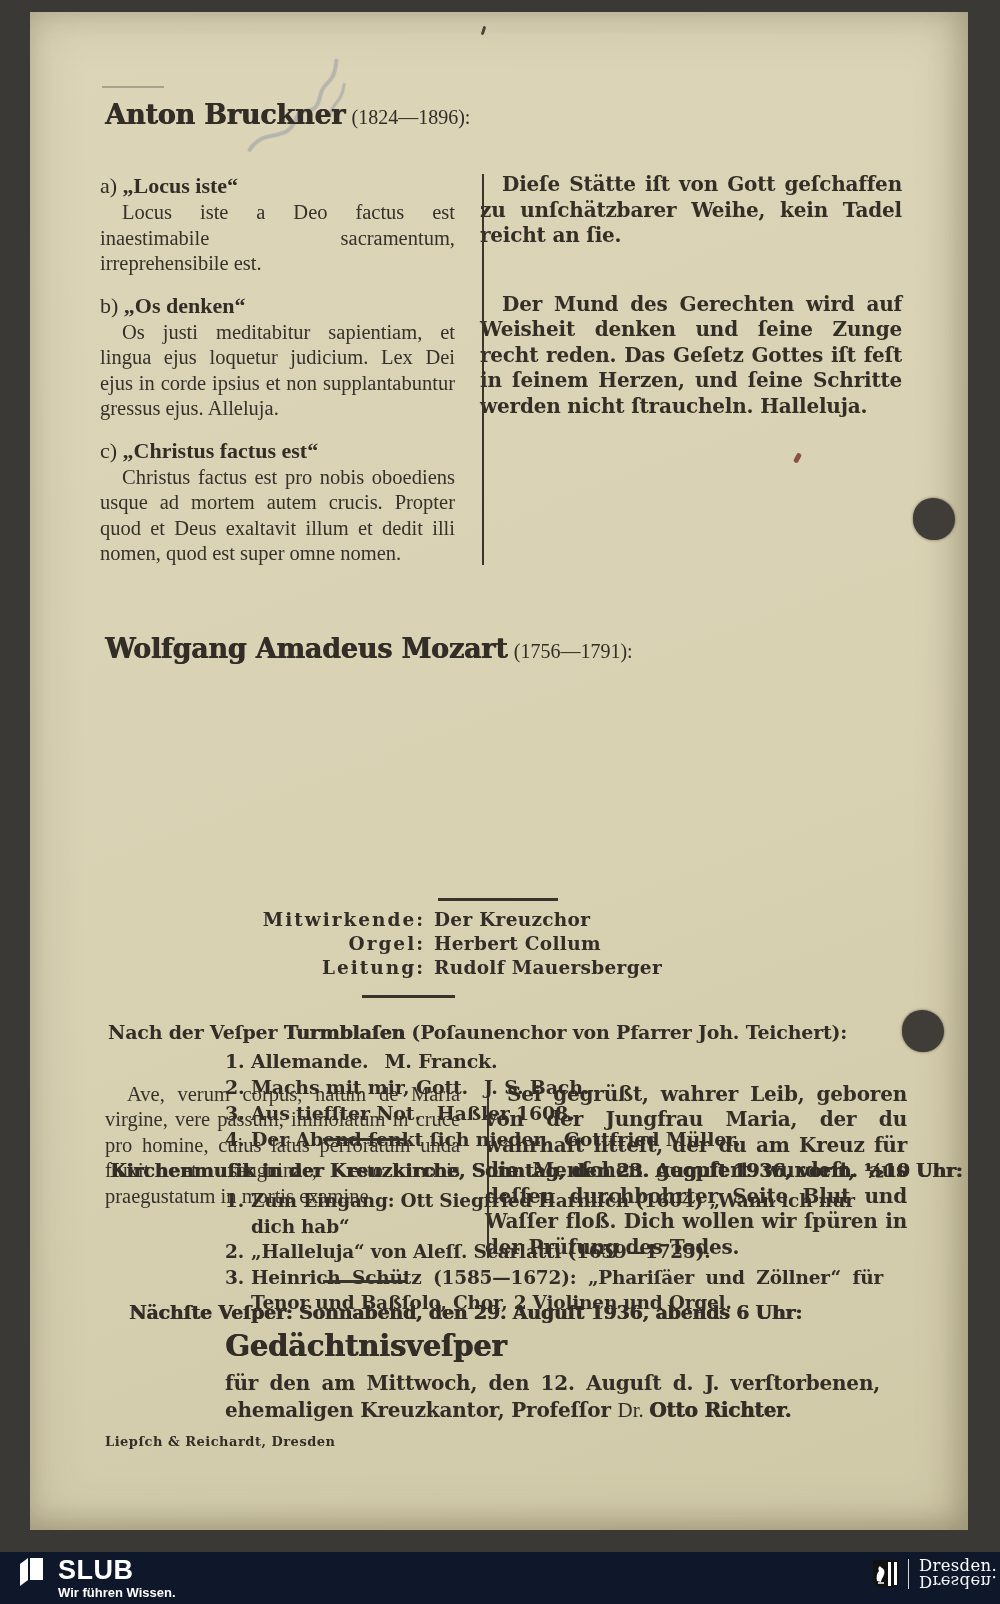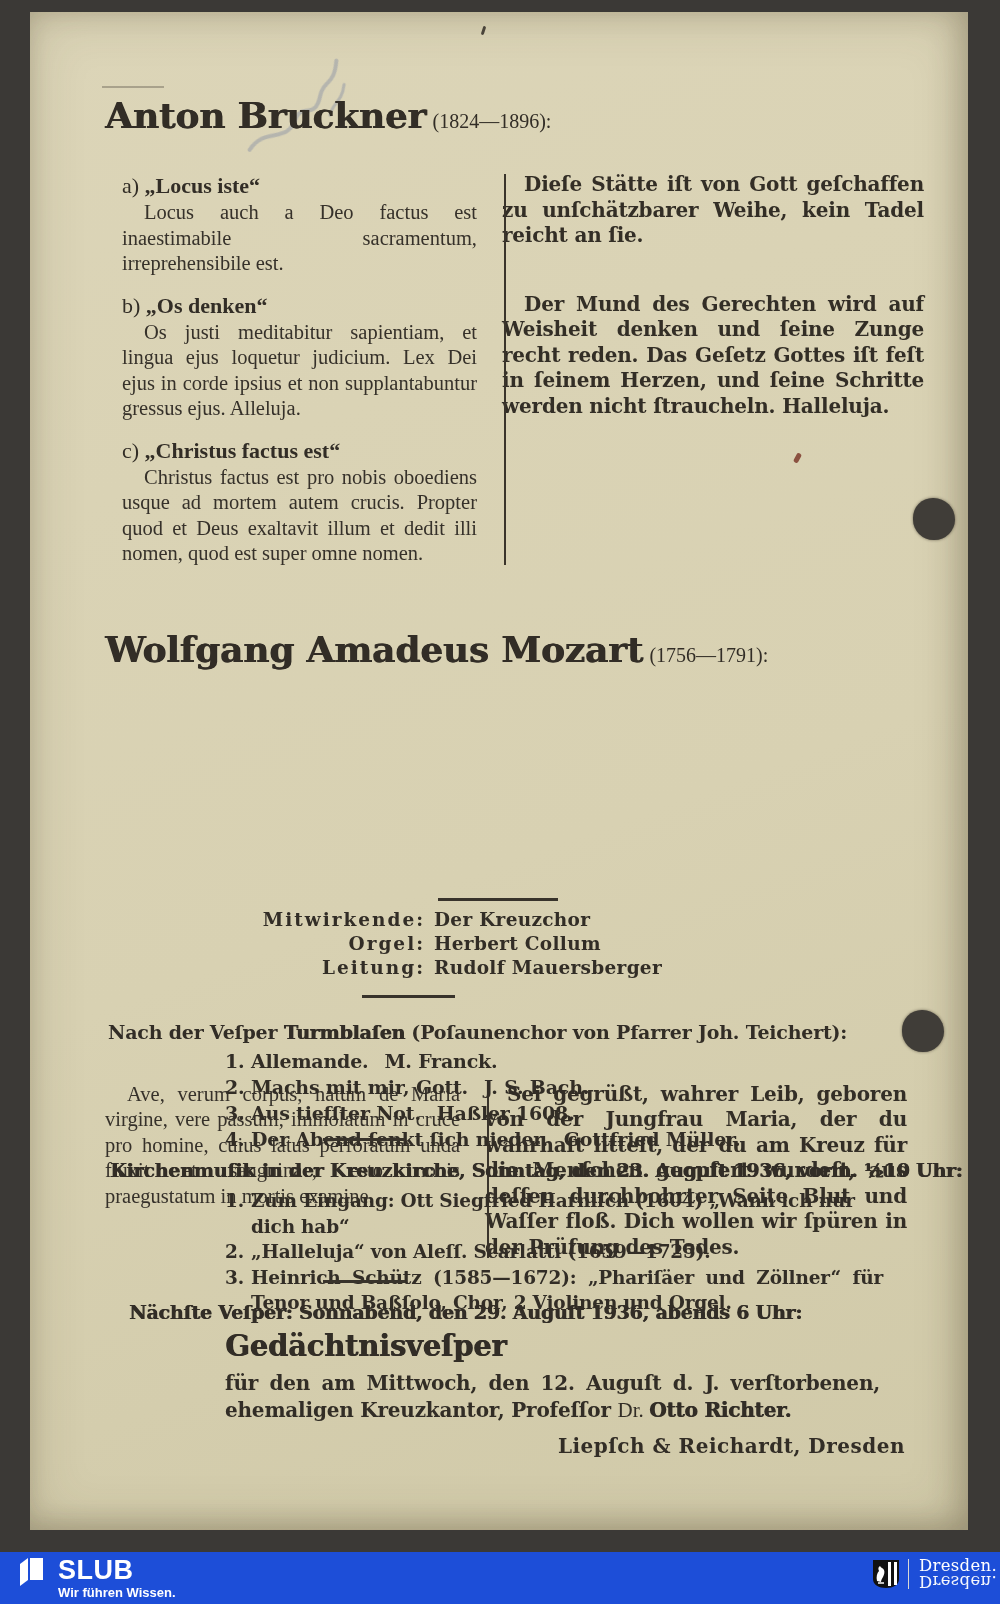--- a/index.html
+++ b/index.html
@@ -19,21 +19,21 @@
     color:#322d26;
   }
   .fraktur{font-family:"DejaVu Serif",serif;font-weight:700;letter-spacing:-0.2px;}
   .antiqua{font-family:"Liberation Serif",serif;font-weight:400;letter-spacing:0;}
   .xbold{text-shadow:0.7px 0 0 currentColor;}
   .abs{position:absolute;}
   .just{text-align:justify;}
   .indent{text-indent:22px;}
   
   .composer-line{font-size:20px;white-space:nowrap;}
-  .composer-name{font-size:36px;line-height:30px;}
+  .composer-name{font-size:27px;line-height:30px;}
   .composer-dates{font-size:20px;font-family:"Liberation Serif",serif;font-weight:400;}
   .subtitle{font-size:23px;}
   
   .cols{width:802px;position:relative;}
   .vdiv{position:absolute;left:382px;top:2px;bottom:2px;width:0;border-left:2.5px solid #3a342b;}
   .mrow{display:flex;align-items:flex-start;margin-bottom:15px;}
   .mleft{width:355px;}
   .mright{margin-left:25px;flex:1;}
   .m-heading{font-size:22px;line-height:28px;font-family:"Liberation Serif",serif;}
   .m-title{font-weight:700;}
@@ -51,30 +51,30 @@
   .t-num{width:26px;}
   .t-title{}
   .t-comp{margin-left:16px;}
   .k-item{display:flex;font-size:18.5px;line-height:25.5px;}
   .k-num{width:26px;flex:none;}
   .k-txt{flex:1;text-align:justify;}
   .k-txt.nojust{text-align:left;}
   
   .memorial{font-size:20px;line-height:27px;text-align:justify;}
   .ged-title{font-size:29px;line-height:32px;}
-  .printer{font-size:20px;letter-spacing:0.5px;text-align:right;}
+  .printer{font-size:13px;letter-spacing:0.5px;text-align:left;}
   
   .punch{position:absolute;width:42px;height:42px;background:#403d38;border-radius:48% 52% 50% 50%;box-shadow:0 0 3px rgba(40,35,25,.6);}
   .speck{position:absolute;border-radius:2px;}
   .stamp{position:absolute;opacity:.32;transform:rotate(-18deg);filter:blur(.6px);}
   .pencil{position:absolute;height:2px;background:#6a6456;opacity:.45;}
   
   .footer{
     position:absolute;left:0;top:1552px;width:1000px;height:52px;
-    background:#1d4ed8;
+    background:#0f172a;
     font-family:"Liberation Sans",sans-serif;color:#ffffff;
   }
   .slub-block{position:absolute;left:18px;top:5px;display:flex;align-items:flex-start;cursor:pointer;}
   .slub-texts{margin-left:14px;display:flex;flex-direction:column;}
   .slub-name{font-size:27px;font-weight:700;line-height:26px;letter-spacing:0.5px;}
   .slub-slogan{font-size:13px;font-weight:700;line-height:15px;margin-top:2px;}
   .dresden-block{position:absolute;left:872px;top:6px;display:flex;align-items:center;cursor:pointer;}
   .dresden-sep{width:1px;height:30px;background:#d9d8d6;margin:0 10px 0 8px;}
   .dresden-words{display:flex;flex-direction:column;font-family:"DejaVu Serif",serif;}
   .dresden-word{font-size:16.5px;line-height:15px;letter-spacing:0.3px;}
@@ -95,27 +95,27 @@
     <div class="speck" style="left:452px;top:14px;width:3px;height:9px;background:#4a443a;transform:rotate(18deg);"></div>
     <div class="speck" style="left:765px;top:441px;width:5px;height:10px;background:#7d3b2c;transform:rotate(28deg);opacity:.85;"></div>
     <div class="punch" style="left:883px;top:486px;"></div>
     <div class="punch" style="left:872px;top:998px;"></div>
 
     <div class="abs composer-line" style="left:75px;top:88px;">
       <span class="fraktur xbold composer-name">Anton Bruckner</span>
       <span class="composer-dates">(1824—1896):</span>
     </div>
 
-    <div class="abs cols" style="left:92px;top:160px;">
+    <div class="abs cols" style="left:70px;top:160px;">
       <div class="vdiv"></div>
 
       <div class="mrow">
         <div class="mleft">
           <div class="m-heading"><span>a) </span><span class="m-title">„Locus iste“</span></div>
-          <div class="latin just indent">Locus auch a Deo factus est inaestimabile sacramentum, irreprehensibile est.</div>
+          <div class="latin just indent">Locus iste a Deo factus est inaestimabile sacramentum, irreprehensibile est.</div>
         </div>
         <div class="mright german fraktur just indent">Dieſe Stätte iſt von Gott geſchaffen zu unſchätzbarer Weihe, kein Tadel reicht an ſie.</div>
       </div>
 
       <div class="mrow">
         <div class="mleft">
           <div class="m-heading"><span>b) </span><span class="m-title">„Os denken“</span></div>
           <div class="latin just indent">Os justi meditabitur sapientiam, et lingua ejus loquetur judicium. Lex Dei ejus in corde ipsius et non supplantabuntur gressus ejus. Alleluja.</div>
         </div>
         <div class="mright german fraktur just indent">Der Mund des Gerechten wird auf Weisheit denken und ſeine Zunge recht reden. Das Geſetz Gottes iſt feſt in ſeinem Herzen, und ſeine Schritte werden nicht ſtraucheln. Halleluja.</div>

